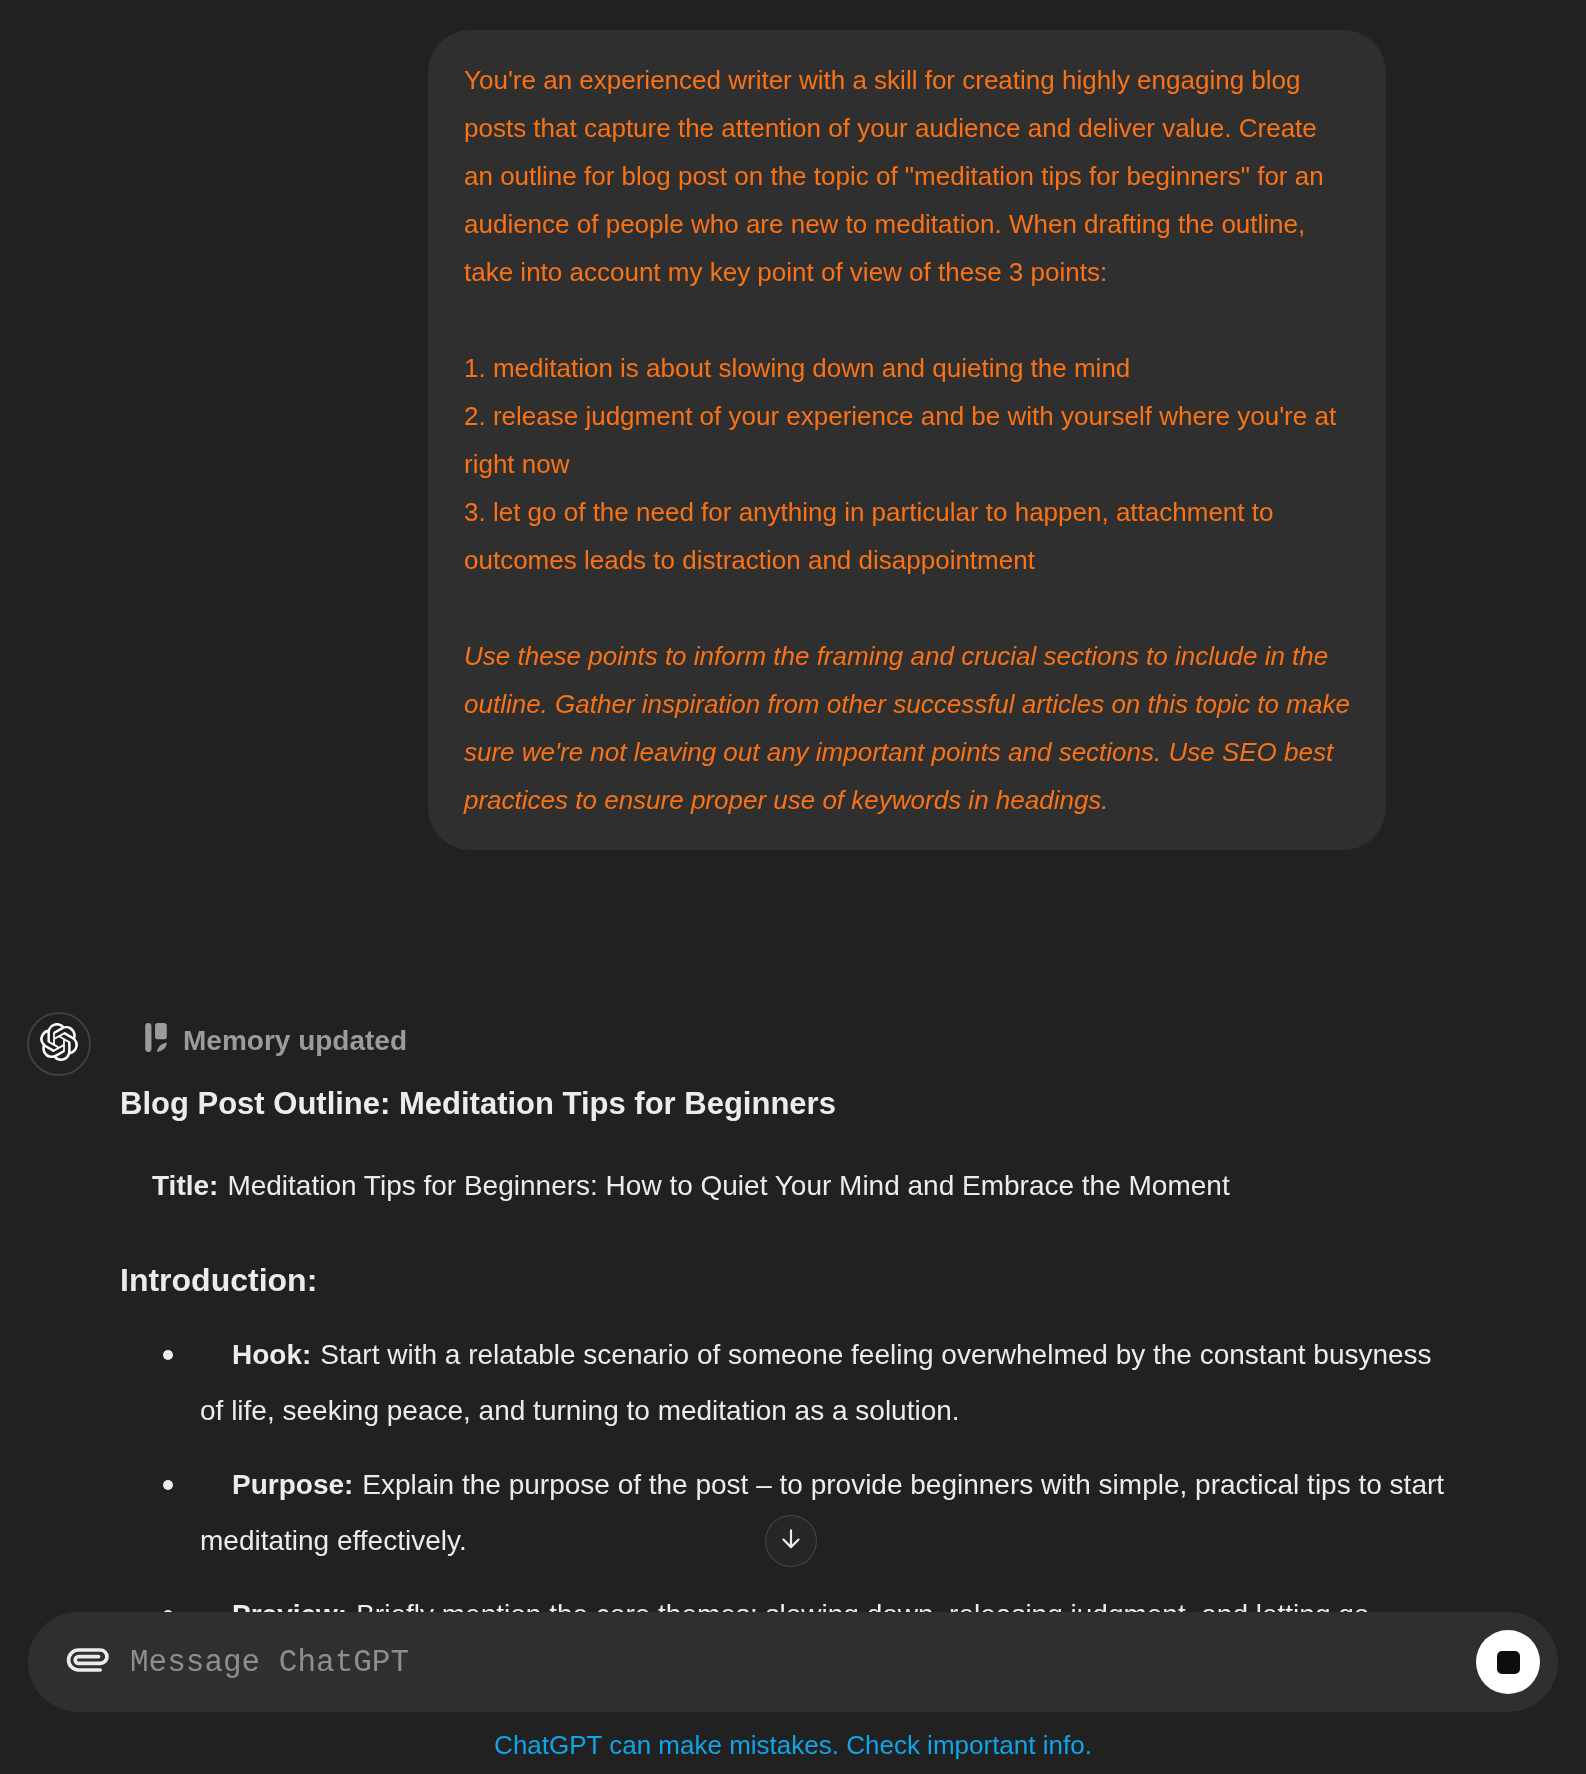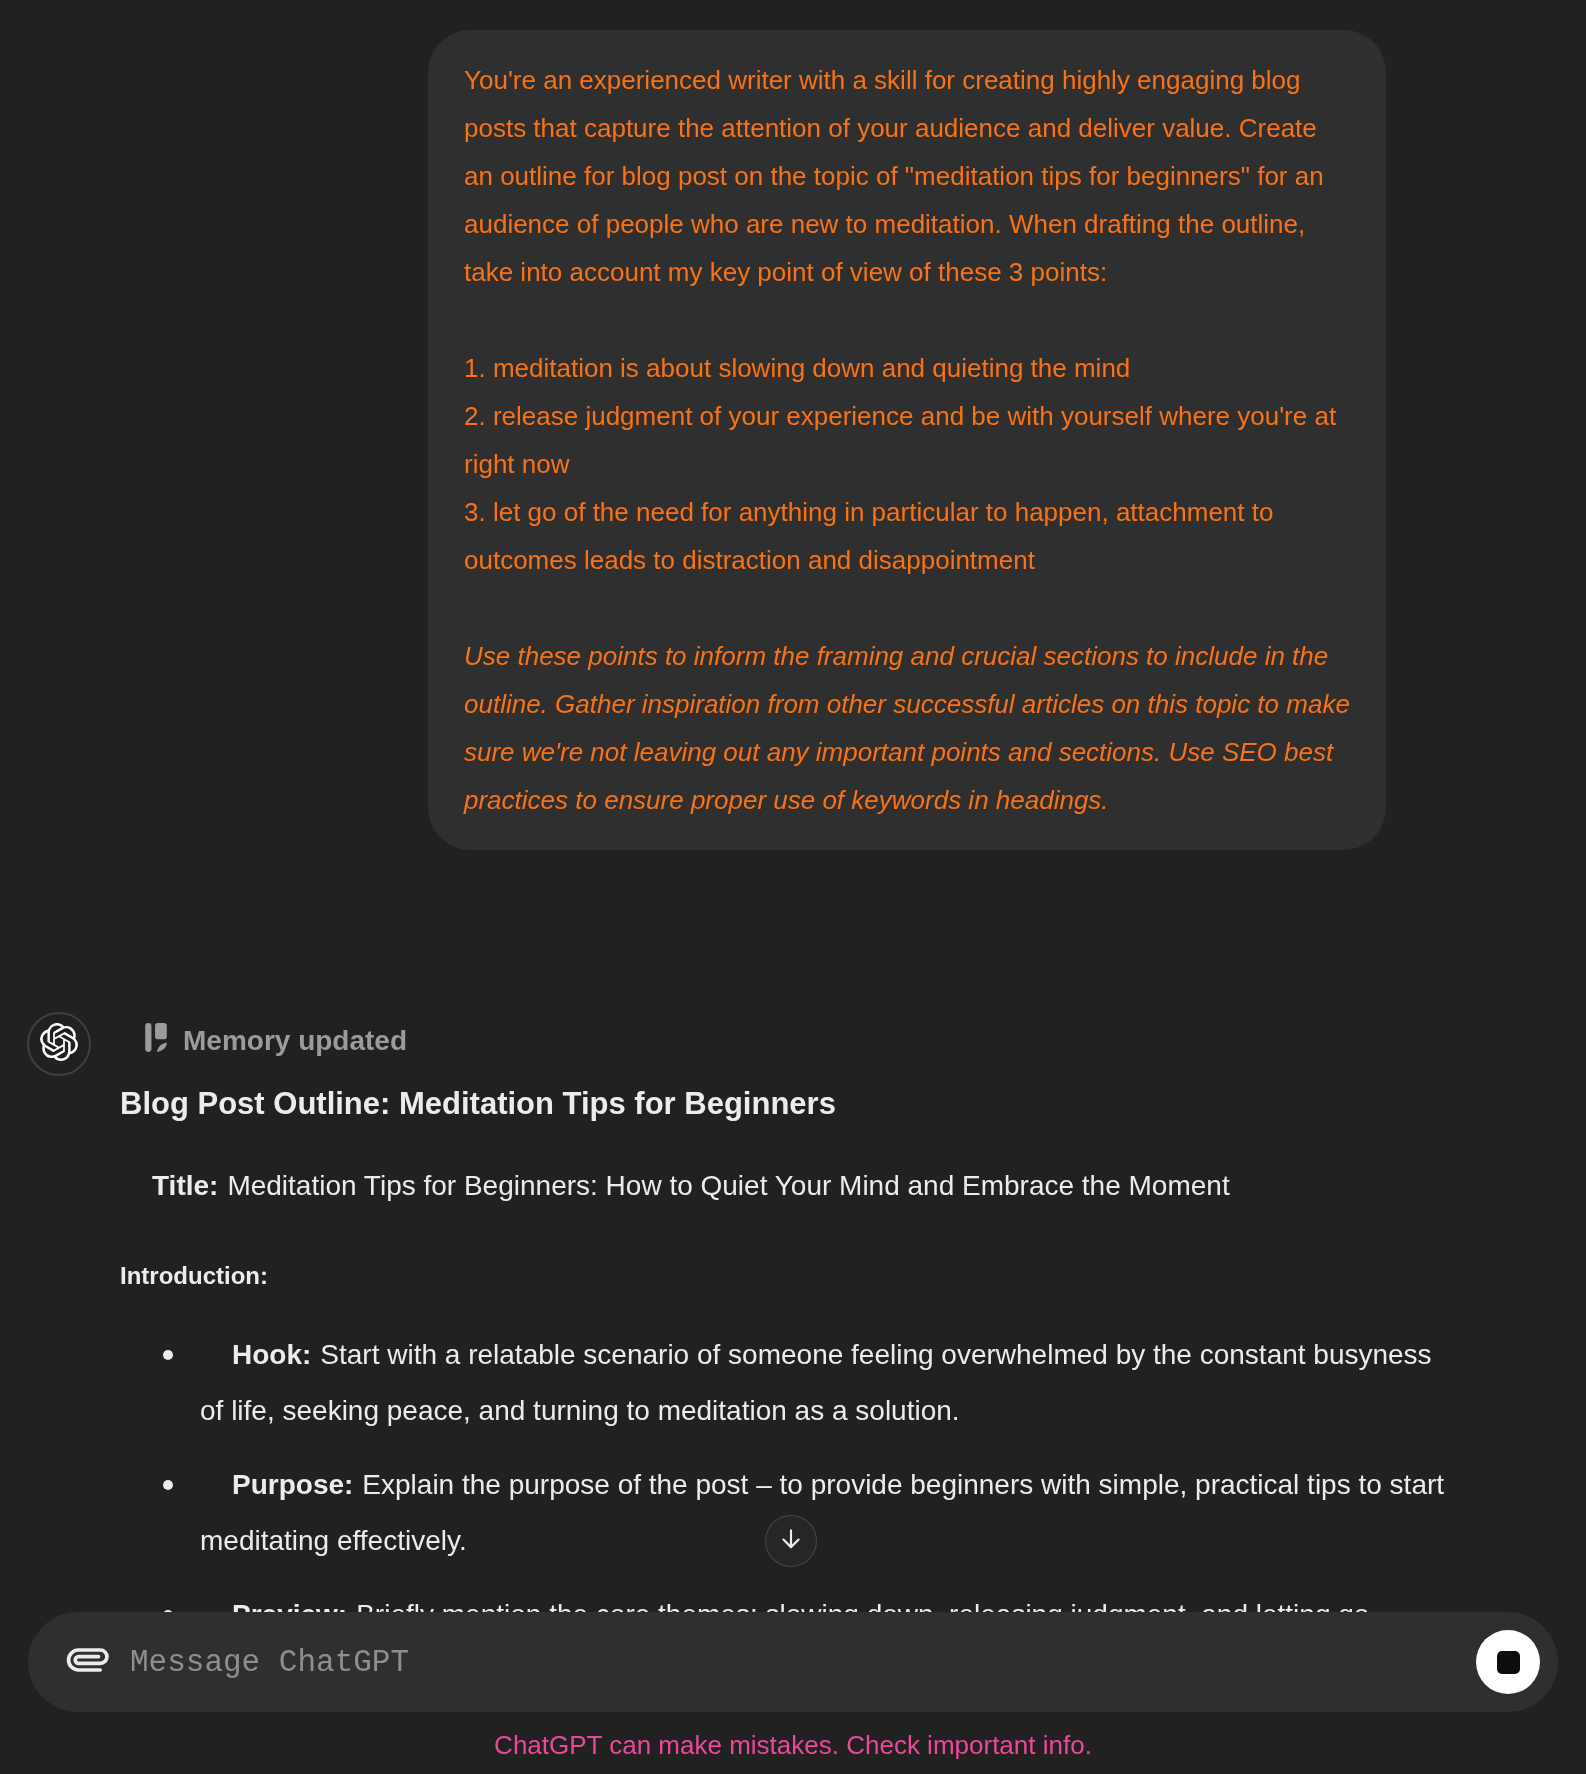--- a/index.html
+++ b/index.html
@@ -73,21 +73,21 @@
     top: 1166px;
     width: 1330px;
     font-size: 28px;
     line-height: 40px;
   }
   .md-title .b, .md-list .b { font-weight: 700; margin-right: 9px; margin-left: 32px; }
   .md-intro {
     position: absolute;
     left: 120px;
     top: 1262px;
-    font-size: 24px;
+    font-size: 32px;
     font-weight: 700;
   }
   .md-list {
     position: absolute;
     left: 120px;
     top: 1327px;
     width: 1330px;
     font-size: 28px;
     line-height: 56px;
   }
@@ -184,21 +184,21 @@
   }
 
   
   .footer-note {
     position: absolute;
     left: 0;
     top: 1730px;
     width: 100%;
     text-align: center;
     font-size: 26px;
-    color: #ec4899;
+    color: #0ea5e9;
   }
 </style>
 </head>
 <body>
 
 <div class="user-bubble">
   <p>You're an experienced writer with a skill for creating highly engaging blog posts that capture the attention of your audience and deliver value. Create an outline for blog post on the topic of "meditation tips for beginners" for an audience of people who are new to meditation. When drafting the outline, take into account my key point of view of these 3 points:</p>
   <p>1. meditation is about slowing down and quieting the mind
 2. release judgment of your experience and be with yourself where you're at right now
 3. let go of the need for anything in particular to happen, attachment to outcomes leads to distraction and disappointment</p>

